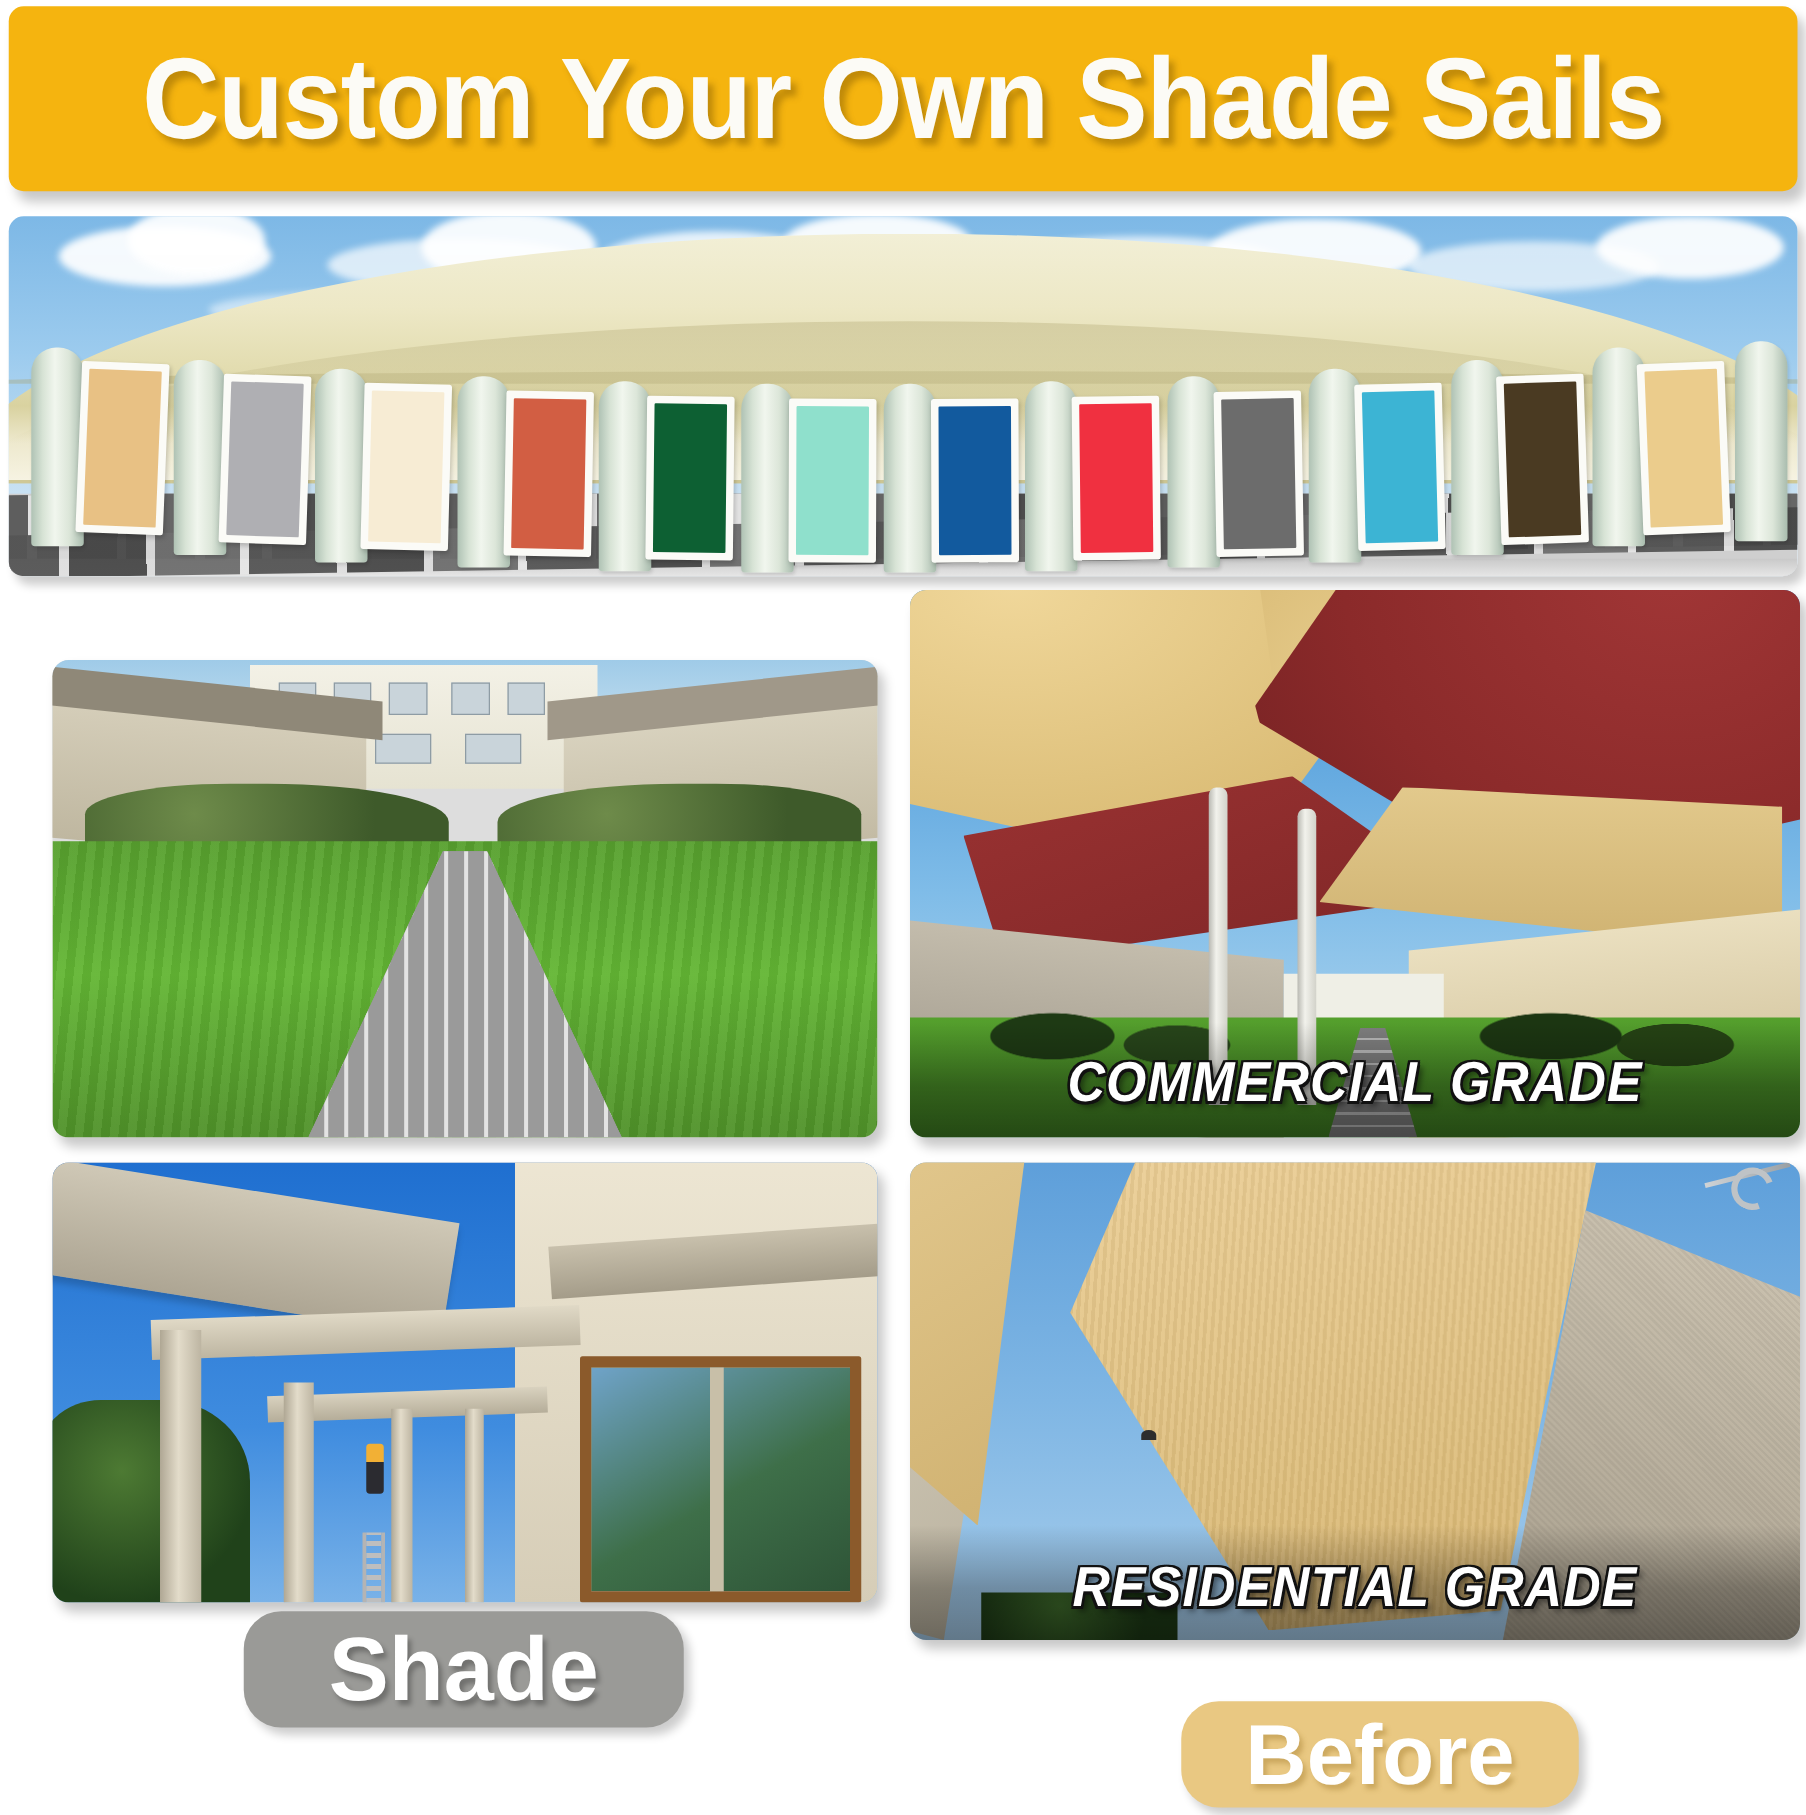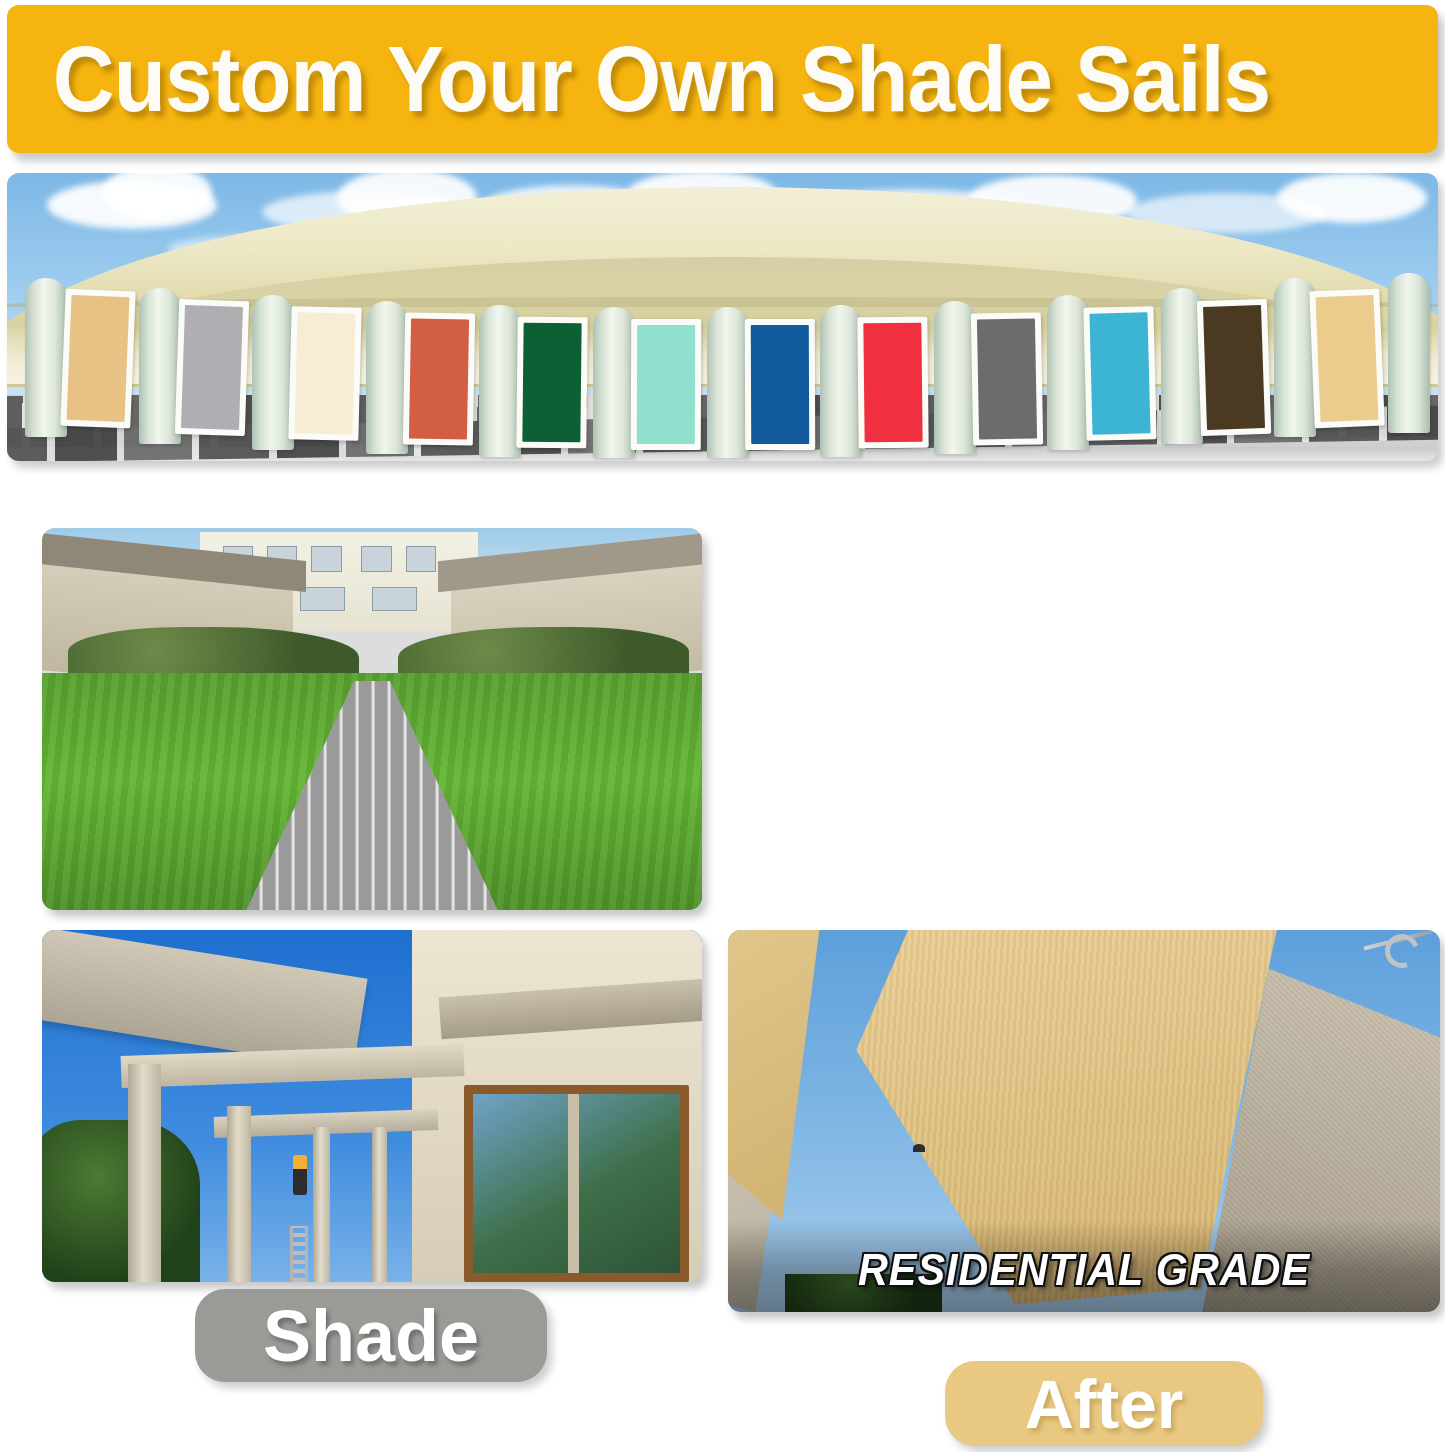--- a/index.html
+++ b/index.html
@@ -10,21 +10,21 @@
     overflow: hidden;
   }
   .page { position: relative; width: 1445px; height: 1452px; background: #fff; }
 
   
   .banner {
     position: absolute; left: 7px; top: 5px; width: 1431px; height: 148px;
     background: #F5B40F;
     border-radius: 12px;
     box-shadow: 6px 8px 9px rgba(0,0,0,0.22);
-    display: flex; align-items: center; 
+    display: flex; align-items: center; justify-content: center;
   }
   .banner-title {
     font-family: "Liberation Sans Narrow", "Liberation Sans", sans-serif;
     font-weight: bold;
     font-size: 92px;
     line-height: 1;
     color: #FCFBF6;
     letter-spacing: -1px;
     transform: scaleX(0.93);
     text-shadow: 5px 6px 5px rgba(120,80,0,0.42);
@@ -497,20 +497,38 @@
     <div class="cy-roof-l"></div>
     <div class="cy-bldg-r"></div>
     <div class="cy-roof-r"></div>
     <div class="cy-person"></div>
     <div class="cy-shrub-l"></div>
     <div class="cy-shrub-r"></div>
     <div class="cy-lawn"></div>
     <div class="cy-path"></div>
   </div>
 
+  <div class="card commercial">
+    <div class="cg-sky"></div>
+    <div class="cg-sail-tan-big"></div>
+    <div class="cg-sail-tan-big2"></div>
+    <div class="cg-sail-red"></div>
+    <div class="cg-sail-red2"></div>
+    <div class="cg-sail-tan-low"></div>
+    <div class="cg-bldg-l"></div>
+    <div class="cg-bldg-r"></div>
+    <div class="cg-bldg-mid"></div>
+    <div class="cg-lawn"></div>
+    <div class="cg-bushes"></div>
+    <div class="cg-path"></div>
+    <div class="cg-pole-a"></div>
+    <div class="cg-pole-b"></div>
+    <div class="grade-scrim"></div>
+    <div class="grade-label grade-commercial">COMMERCIAL GRADE</div>
+  </div>
 
   <div class="card pergola">
     <div class="pg-sky"></div>
     <div class="pg-trees-l"></div>
     <div class="pg-wall-r"></div>
     <div class="pg-eave"></div>
     <div class="pg-door"></div>
     <div class="pg-beam-top-l"></div>
     <div class="pg-beam-mid"></div>
     <div class="pg-beam-mid2"></div>
@@ -534,16 +552,16 @@
     <div class="rg-trees"></div>
     <div class="grade-scrim"></div>
     <div class="grade-label grade-residential">RESIDENTIAL GRADE</div>
   </div>
 
   <div class="badge badge-before">
     <span class="badge-text">Shade</span>
   </div>
 
   <div class="badge badge-after">
-    <span class="badge-text">After</span>
+    <span class="badge-text">Before</span>
   </div>
 
 </div>
 
 </body></html>

